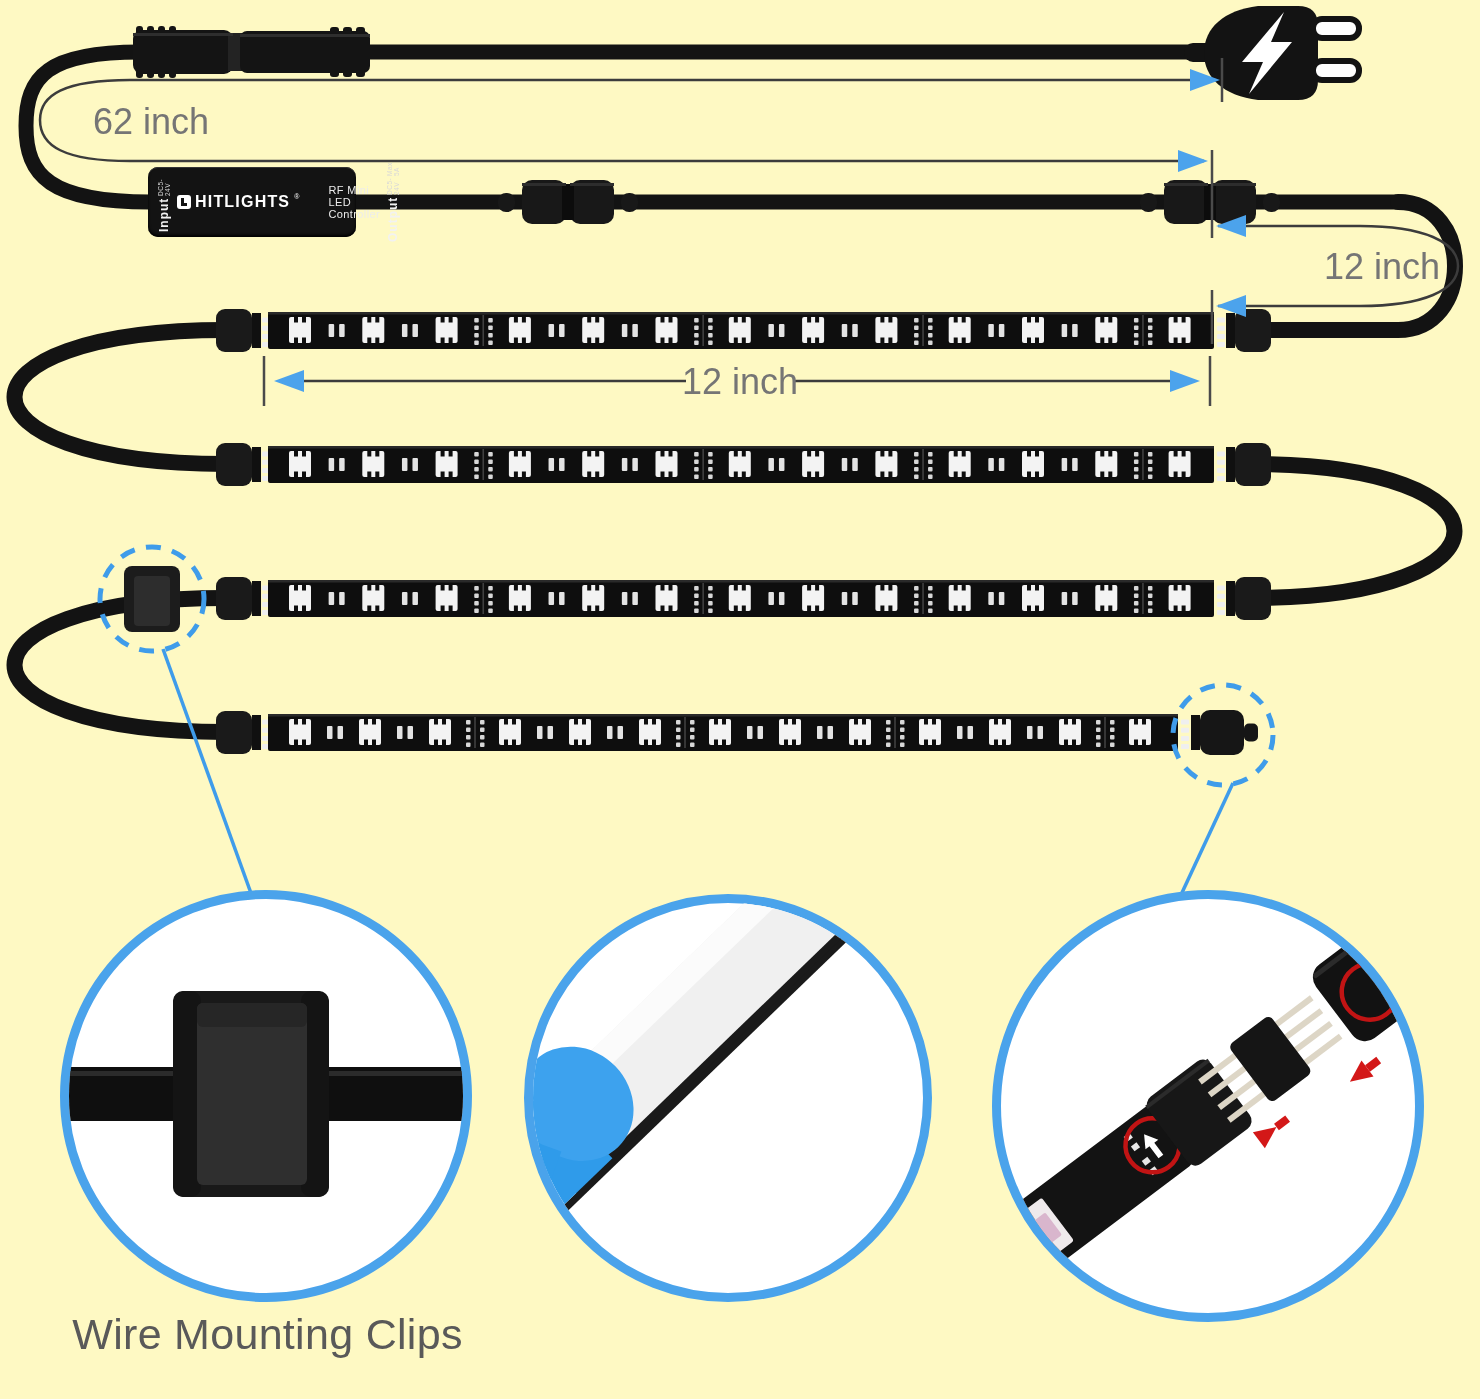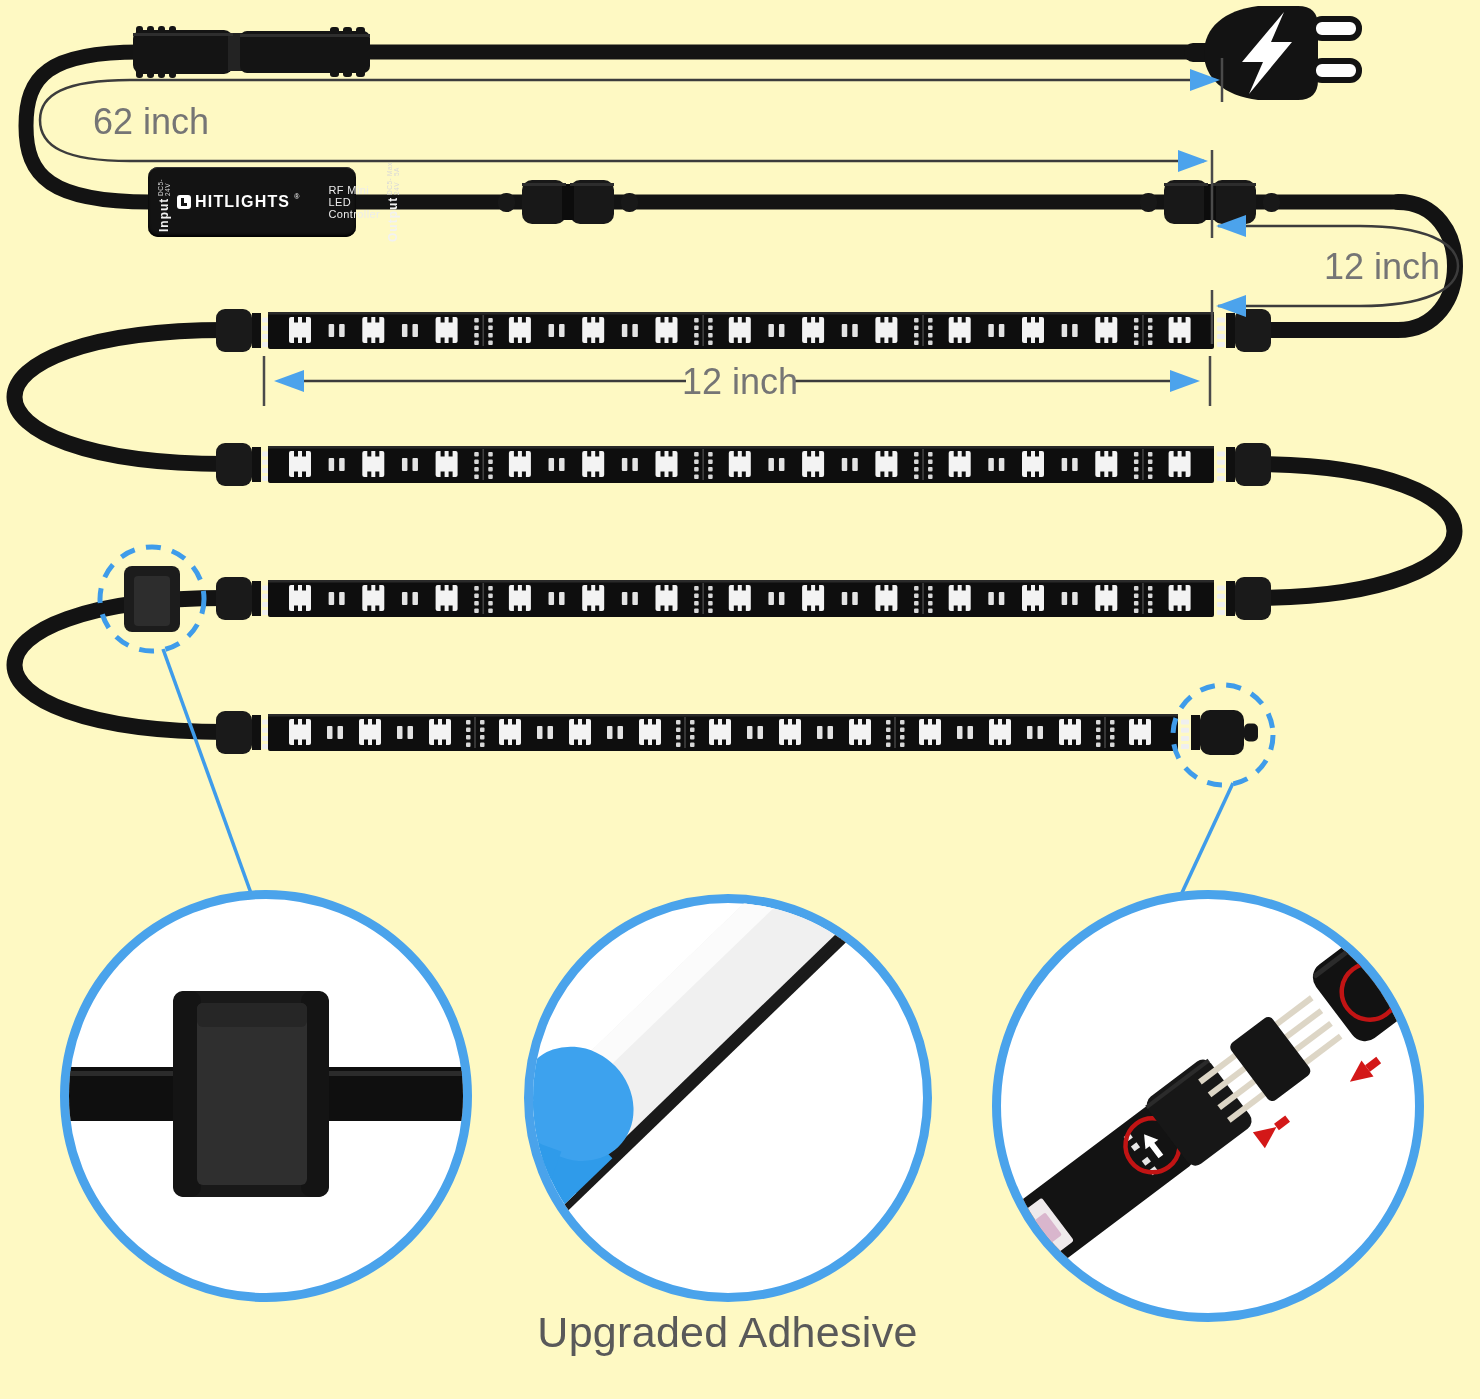--- a/index.html
+++ b/index.html
@@ -773,15 +773,15 @@
       </g>
 
       <polygon fill="#D31818" points="42,58 20,48 20,68"></polygon>
       <rect x="42" y="54" width="14" height="8" fill="#D31818" transform="rotate(180 49 58)"></rect>
       <polygon fill="#D31818" points="128,66 150,56 150,76"></polygon>
       <rect x="150" y="62" width="14" height="8" fill="#D31818"></rect>
     </g>
   </svg>
 </div>
 
-<div class="caption" style="left:495px;top:1308px;width:465px;">Upgraded Adhesive</div>
+<div class="caption" style="left:35px;top:1310px;width:465px;">Wire Mounting Clips</div>
 
 </div>
 
 </body></html>

